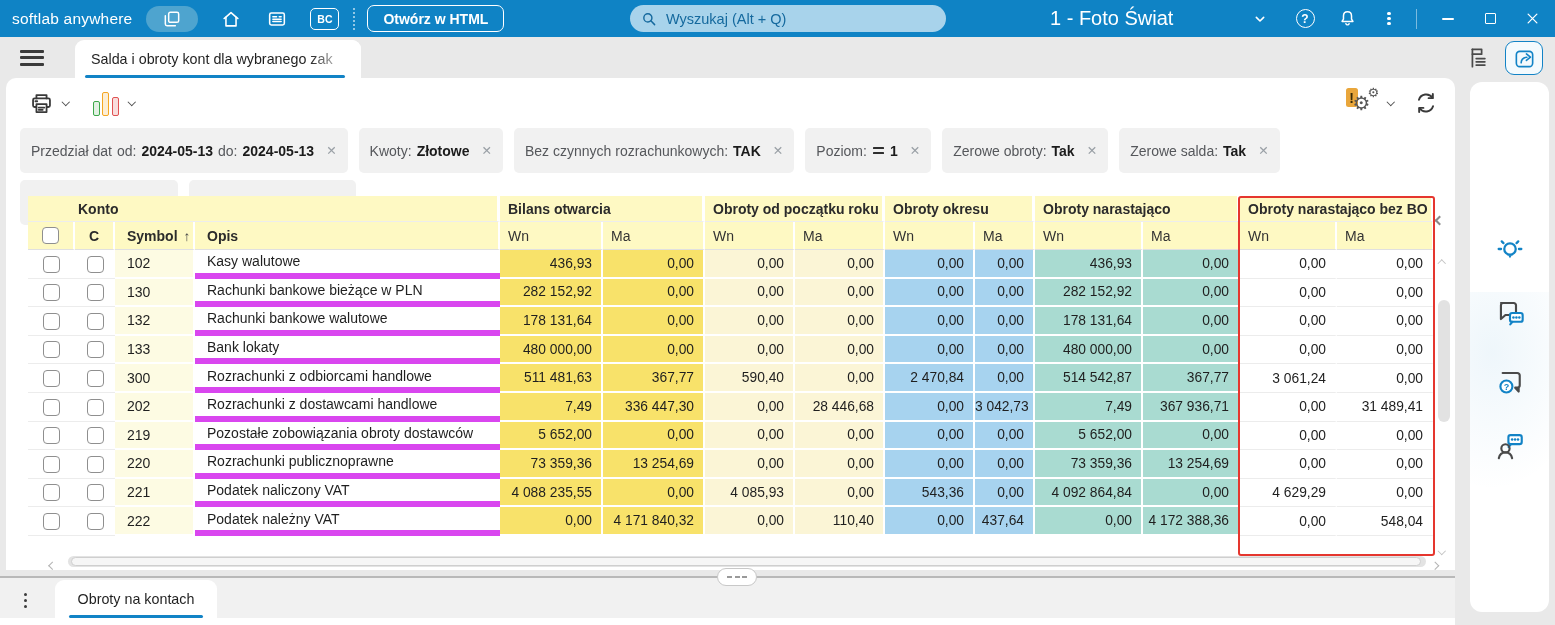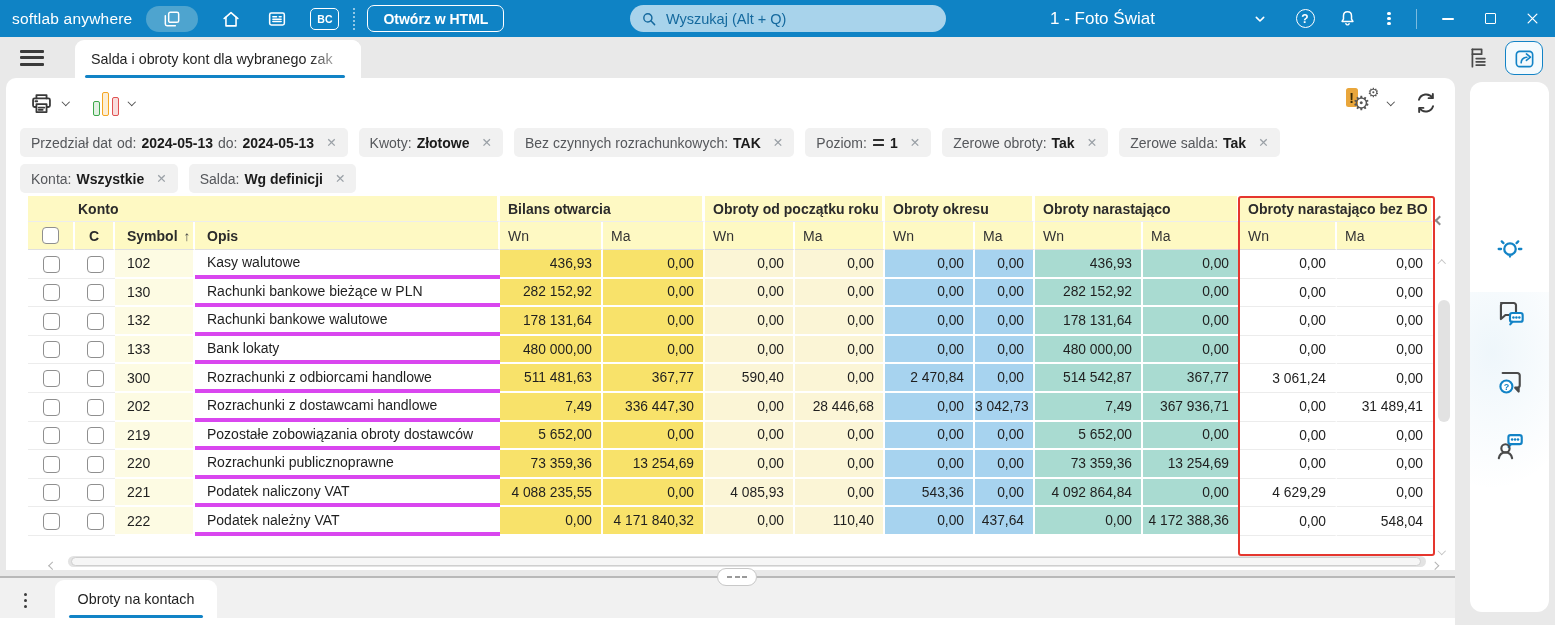--- a/index.html
+++ b/index.html
@@ -18,21 +18,21 @@
   .dot-div{margin-left:14px;height:22px;border-left:2px dotted rgba(255,255,255,.55);flex:none;}
   .open-html{margin-left:12px;height:27px;padding:0 15px;border:1.6px solid #fff;border-radius:7px;
              background:transparent;color:#fff;font-size:14px;font-weight:700;font-family:inherit;
              display:flex;align-items:center;cursor:pointer;flex:none;white-space:nowrap;}
   .search{position:absolute;left:630px;top:5px;width:316px;height:27px;border-radius:14px;
           background:#A8D3EB;display:flex;align-items:center;color:#15699E;cursor:text;}
   .search svg{margin-left:10px;flex:none;}
   .search-ph{margin-left:8px;font-size:14.5px;white-space:nowrap;}
   .right-cluster{margin-left:auto;display:flex;align-items:center;padding-right:12px;}
   .company{width:218px;display:flex;align-items:center;justify-content:space-between;
-           font-size:17px;cursor:pointer;white-space:nowrap;}
+           font-size:20px;cursor:pointer;white-space:nowrap;}
   .win-div{margin-left:16px;height:20px;border-left:1px solid rgba(255,255,255,.45);}
   .win-btn{margin-left:20px;background:none;border:none;color:#fff;padding:0;width:22px;height:22px;
            display:flex;align-items:center;justify-content:center;cursor:pointer;}
   .min-bar{display:block;width:12px;height:2px;background:#fff;border-radius:1px;}
   .max-box{display:block;width:11px;height:11px;border:1.7px solid #fff;border-radius:1px;}
   .help-circ{width:19px;height:19px;border:1.6px solid #fff;border-radius:50%;display:flex;
              align-items:center;justify-content:center;font-size:12px;font-weight:700;}
   .kdot{display:block;width:3.4px;height:3.4px;border-radius:50%;background:#fff;margin:1.6px 0;}
   
   .chev{display:inline-block;width:7px;height:7px;border-right:2px solid currentColor;
@@ -67,21 +67,21 @@
   .bars .b2{height:24px;border-color:#F5A623;background:#fdeed4;}
   .bars .b3{height:19px;border-color:#E05252;background:#f9dcdc;}
   .gearbox{position:relative;width:34px;height:30px;}
   .gearbox .excl{position:absolute;left:0;top:0;width:12px;height:19px;background:#E9A63B;border-radius:2.5px;
                  color:#3b2c06;font-weight:800;font-size:14px;display:flex;align-items:center;justify-content:center;}
   .gearbox .g-big{position:absolute;left:7px;top:5px;font-size:20px;line-height:20px;color:#565656;}
   .gearbox .g-sm{position:absolute;left:22px;top:-2px;font-size:13px;line-height:13px;color:#565656;}
   
   #filters{position:absolute;left:14px;top:50px;}
   .frow{display:flex;margin-bottom:7px;}
-  .chip{height:29px;background:#f1f1f1;border-radius:5px;display:flex;align-items:center;
+  .chip{height:45px;background:#f1f1f1;border-radius:5px;display:flex;align-items:center;
         padding:0 11px;margin-right:11px;font-size:14px;color:#55575b;white-space:nowrap;}
   .chip-l{margin-right:5px;}
   .chip-b{font-weight:700;color:#1b1b1b;margin-right:5px;}
   .chip-x{margin-left:7px;color:#9aa0a6;font-size:12.5px;cursor:pointer;}
   .equals-icon{display:inline-flex;flex-direction:column;margin:0 6px 0 1px;}
   .equals-icon i{width:11px;height:2.4px;background:#2e2e2e;margin:1.4px 0;border-radius:.5px;}
   
   .table-wrap{position:absolute;left:22px;top:118px;width:1412px;height:361px;}
   table{border-collapse:separate;border-spacing:0;table-layout:fixed;width:1406px;color:#1f1f1f;}
   th{font-size:14px;text-align:left;background:#fef9c3;color:#2b2b2b;font-weight:600;padding:0;}
@@ -90,21 +90,21 @@
   .h2{height:28px;border-right:2px solid #fff;border-bottom:1px solid #e0e0e0;white-space:nowrap;}
   .h2.selh{text-align:center;}
   .h2.cc{text-align:center;font-weight:700;}
   .h2.sy{padding-left:12px;}
   .h2.sy .arr{font-weight:400;color:#444;margin-left:6px;font-size:13.5px;}
   .h2.op{padding-left:12px;}
   .h2.lab{padding-left:8px;font-weight:400;color:#333;}
   td{height:28.6px;padding:0;font-size:14px;overflow:hidden;white-space:nowrap;}
   td.sel,td.cbx{text-align:center;border-bottom:1px solid #ececec;background:#fff;}
   td.sym{padding-left:12px;background:var(--col_symbol,#FDFBE3);border-bottom:2px solid #fff;border-right:2px solid #fff;margin-top:8px;}
-  td.opis{padding-left:12px;border-bottom:4px solid #d946ef;}
+  td.opis{padding-left:12px;border-bottom:6px solid #d946ef;}
   td.n{text-align:right;padding-right:9px;border-right:2px solid #fff;border-bottom:2px solid #fff;font-size:13.8px;}
   td.bo{background:var(--col_bo,#F8E26A);}
   td.rok{background:var(--col_rok,#FBF5D6);}
   td.okr{background:var(--col_okres,#A7D3EF);}
   td.nar{background:var(--col_nar,#A9DBD1);}
   td.bez{background:#fff;border-bottom:1px solid #ececec;}
   .cb{display:inline-block;width:17px;height:17px;border:1.7px solid #8f8f8f;border-radius:4px;background:#fff;
       vertical-align:middle;cursor:pointer;}
   .red-box{position:absolute;left:1210px;top:0;width:197px;height:360px;border:2.5px solid var(--highlight_border,#E5362E);
            border-radius:3px;pointer-events:none;z-index:4;}

